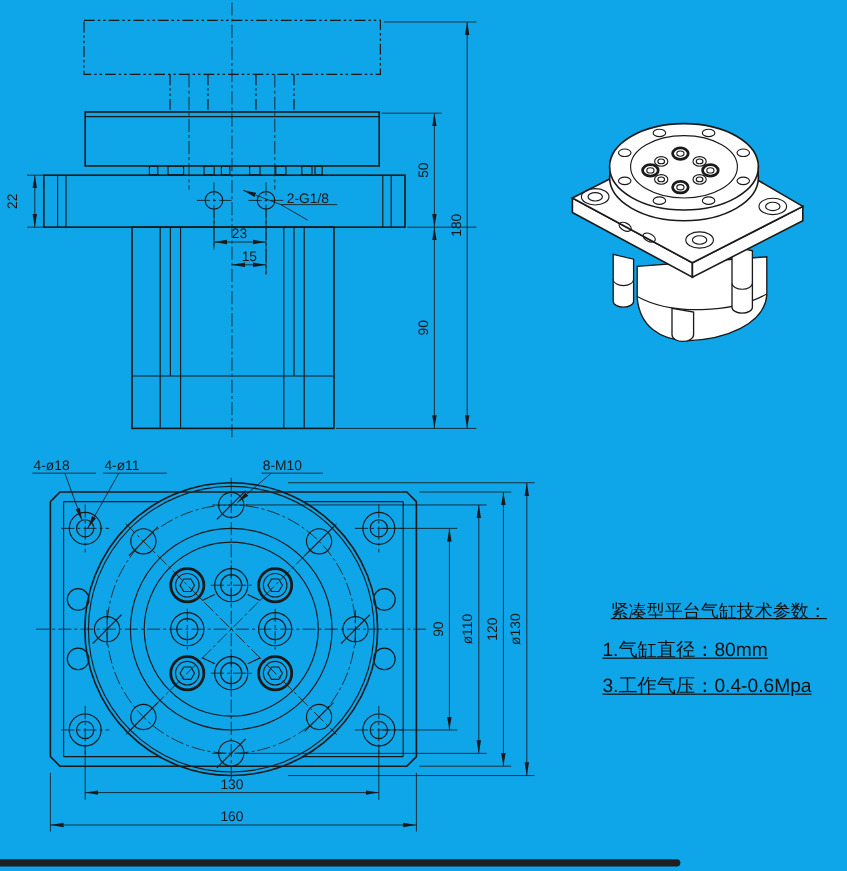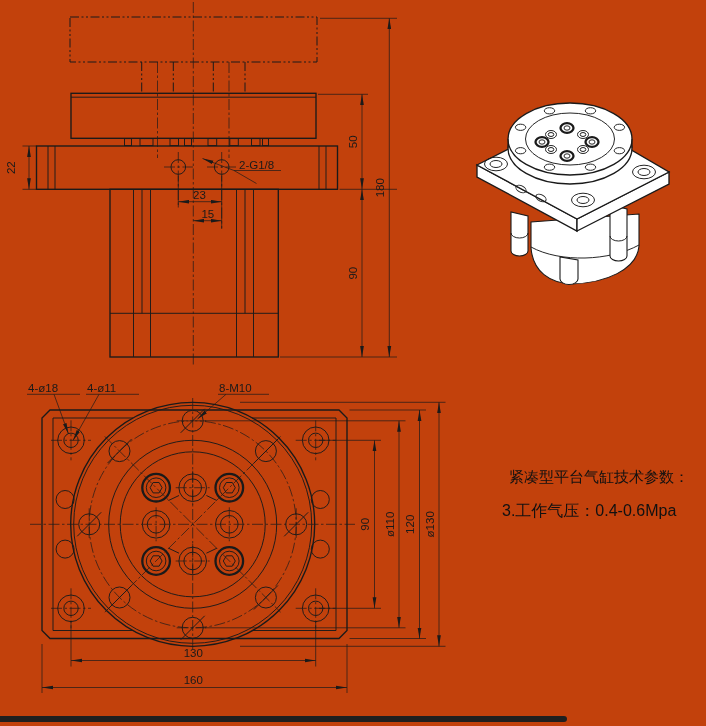--- a/index.html
+++ b/index.html
@@ -1,29 +1,29 @@
 <!DOCTYPE html>
 <html><head>
 <meta charset="utf-8">
 <style>
   html,body{margin:0;padding:0;background:#ffffff;}
-  .canvas{position:relative;width:706px;height:726px;background:#c2410c;overflow:hidden;
+  .canvas{position:relative;width:706px;height:726px;background:#0ea5e9;overflow:hidden;
           font-family:"Liberation Sans",sans-serif;}
   svg{position:absolute;left:0;top:0;}
   svg text{font-family:"Liberation Sans",sans-serif;font-size:11.5px;fill:#1a1a1a;}
   svg text.lbl{font-size:11.5px;}
   .ol{stroke:#1a1a1a;stroke-width:1.35;fill:none;}
   .ow{stroke:#1a1a1a;stroke-width:1.35;fill:#ffffff;}
   .m {stroke:#1a1a1a;stroke-width:0.95;fill:none;}
   .mw{stroke:#1a1a1a;stroke-width:1.1;fill:#ffffff;}
   .t {stroke:#1a1a1a;stroke-width:0.7;fill:none;}
   .cl{stroke:#1a1a1a;stroke-width:0.7;fill:none;stroke-dasharray:11 2.5 2.5 2.5;}
   .ph{stroke:#1a1a1a;stroke-width:1;fill:none;stroke-dasharray:9 2.5 2 2.5 2 2.5;}
   .thick{stroke:#1a1a1a;stroke-width:2.3;fill:none;}
-  .notes{position:absolute;left:502px;top:468px;width:205px;color:#111111;}
+  .notes{position:absolute;left:502px;top:500px;width:205px;color:#111111;text-decoration:underline;}
   .notes-title{font-size:15px;margin-left:7px;margin-bottom:9px;white-space:nowrap;}
   .notes-line{font-size:16px;line-height:29.5px;white-space:nowrap;}
   .scrollbar-thumb{position:absolute;left:0;top:716px;width:567px;height:6px;
                    background:#1f1f1f;border-radius:0 4px 4px 0;}
 </style>
 </head>
 <body>
 
 <div class="canvas">
 <svg width="706" height="726" viewBox="0 0 706 726">
@@ -302,17 +302,18 @@
     <line class="t" x1="347" y1="644" x2="347" y2="693"></line>
     <line class="t" x1="71" y1="660.5" x2="315.7" y2="660.5" marker-start="url(#ar)" marker-end="url(#ar)"></line>
     <text text-anchor="middle" x="193.3" y="657.3">130</text>
     <line class="t" x1="42" y1="687.5" x2="347" y2="687.5" marker-start="url(#ar)" marker-end="url(#ar)"></line>
     <text text-anchor="middle" x="193.3" y="684.3">160</text>
   </g>
 </svg>
 
   <div class="notes">
     <div class="notes-title">紧凑型平台气缸技术参数：</div>
+    <div class="notes-line">1.气缸直径：80mm</div>
     <div class="notes-line">3.工作气压：0.4-0.6Mpa</div>
   </div>
 
   <div class="scrollbar-thumb"></div>
 </div>
 
 </body></html>

